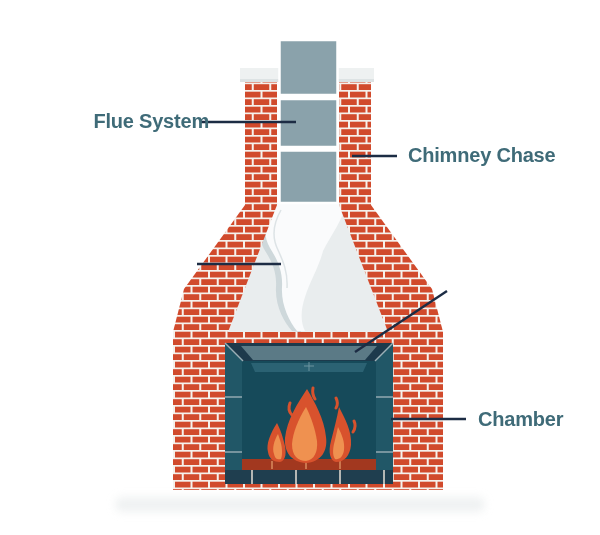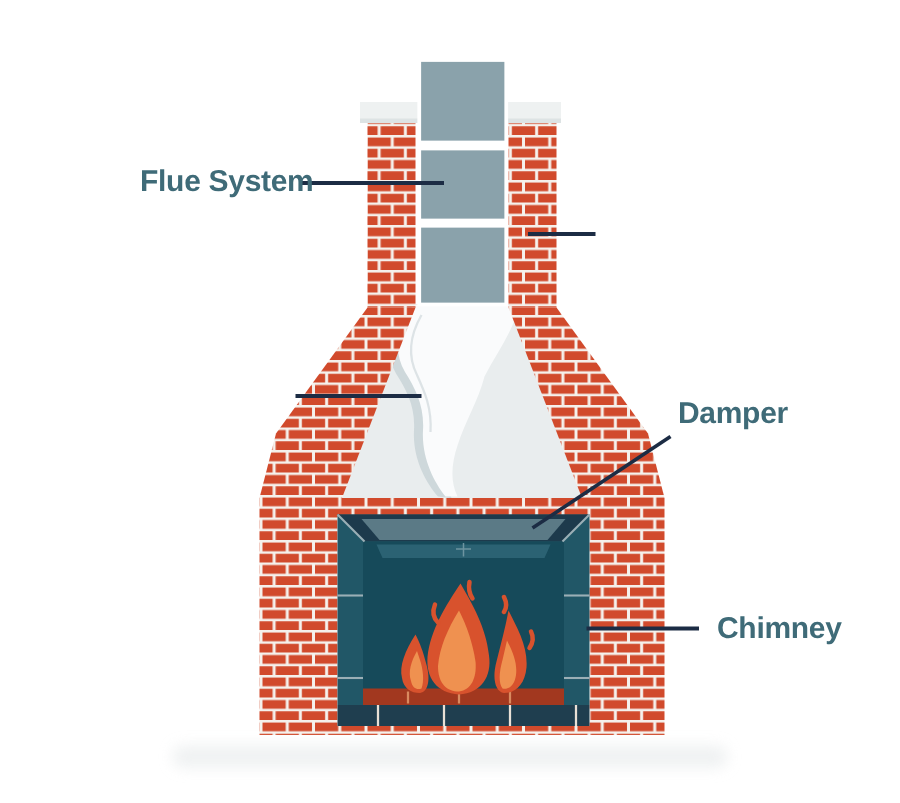--- a/index.html
+++ b/index.html
@@ -126,18 +126,18 @@
       <path d="M200,122 H296"></path>
       <path d="M352,156 H397"></path>
       <path d="M197,264 H281"></path>
       <path d="M447,291 L355,352" stroke-width="2.4"></path>
       <path d="M391,419 H466"></path>
     </g>
   </svg>
 
   <div class="lbl right-align" style="right: 419px; top: 110px; color: rgb(63, 107, 120);">Flue System</div>
 
+  <div class="lbl" style="left: 408px; top: 144px; color: rgb(63, 107, 120);">Chimney Chase</div>
 
 
-  <div class="lbl" style="left: 452px; top: 265px; color: rgb(63, 107, 120);">Damper</div>
 
-  <div class="lbl" style="left: 478px; top: 408px; color: rgb(63, 107, 120);">Chimney</div>
+  <div class="lbl" style="left: 478px; top: 408px; color: rgb(63, 107, 120);">Chamber</div>
 </div>
 
 </body></html>

